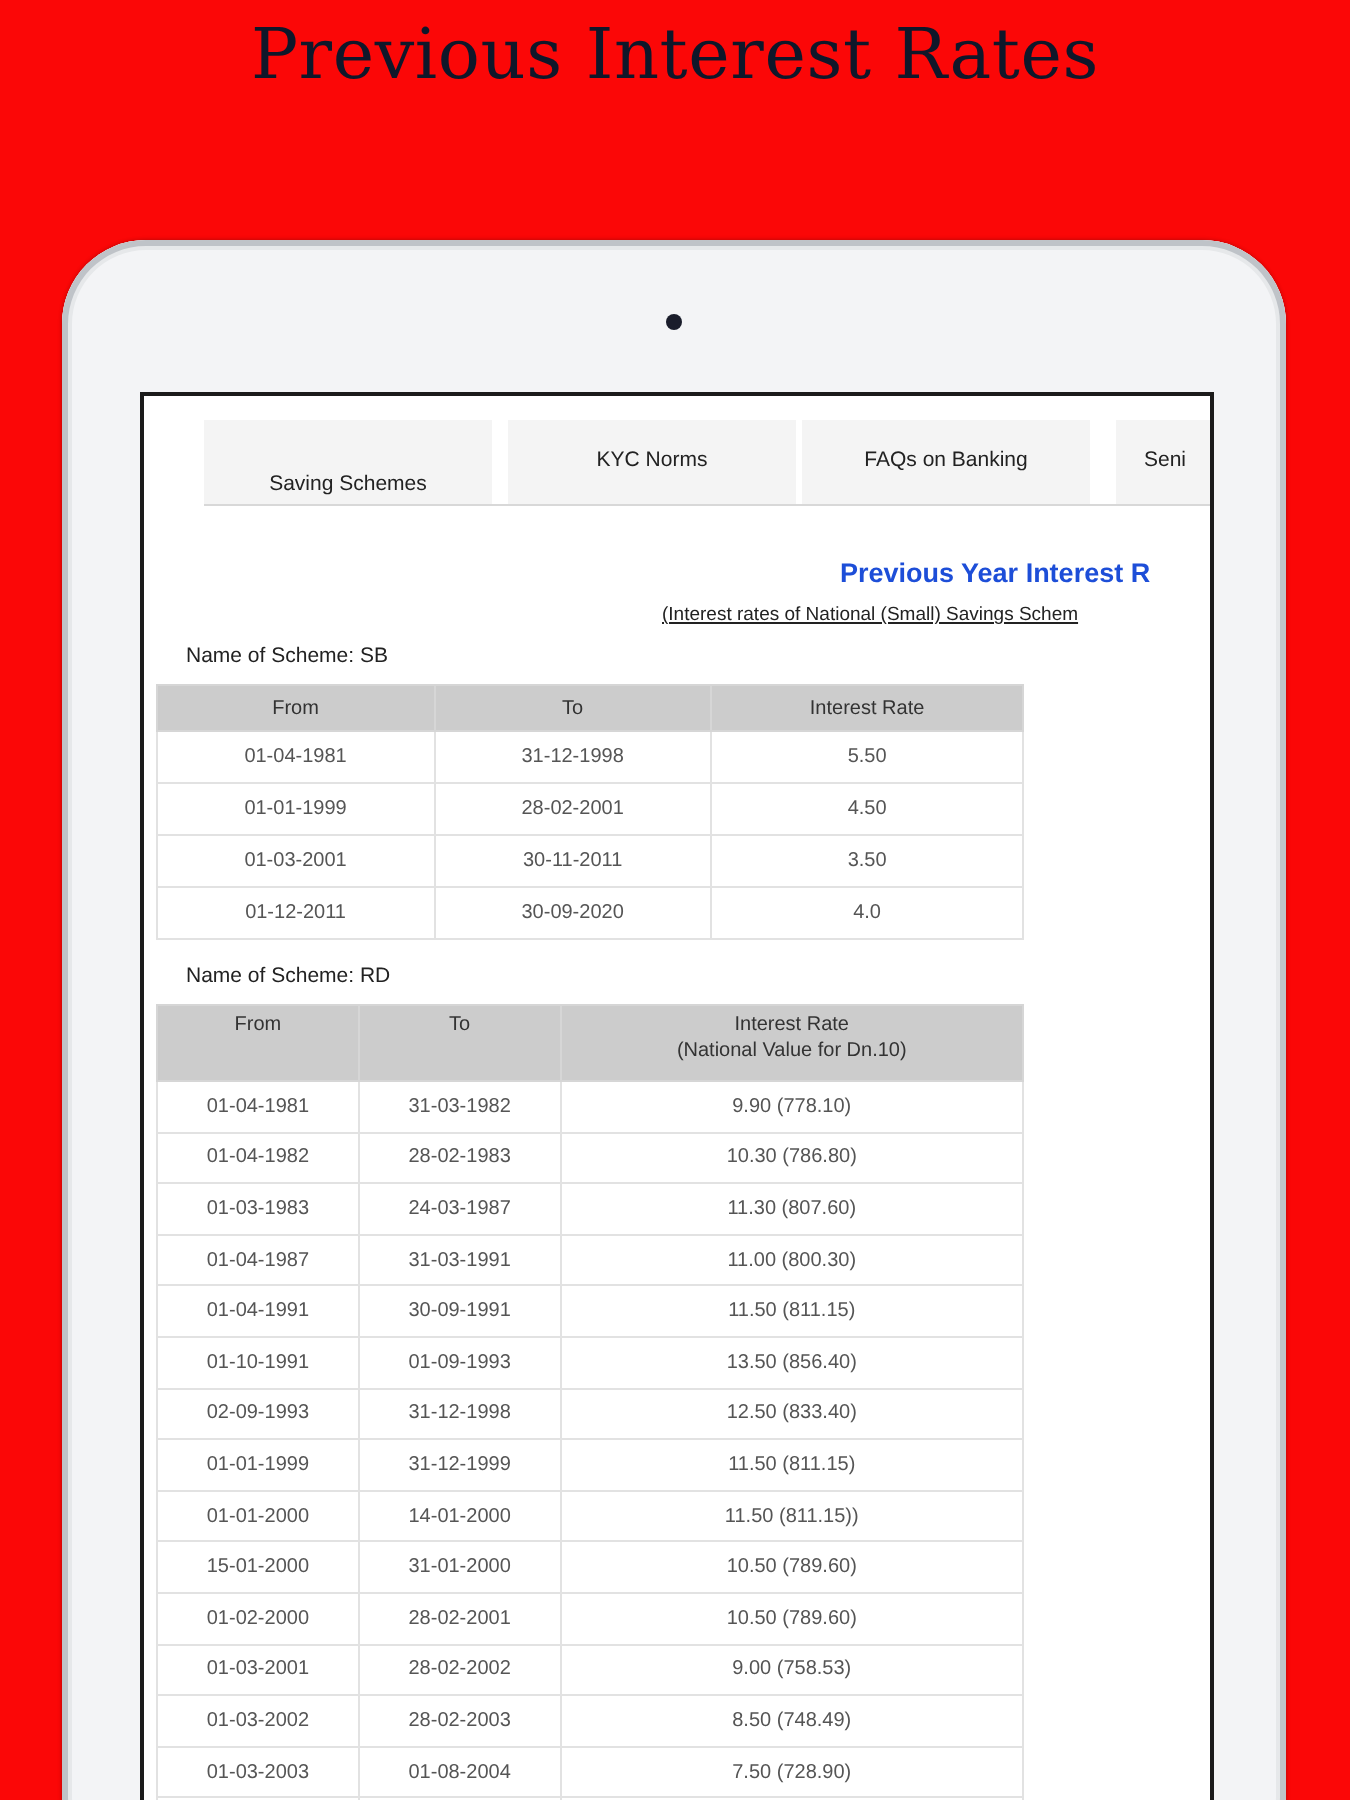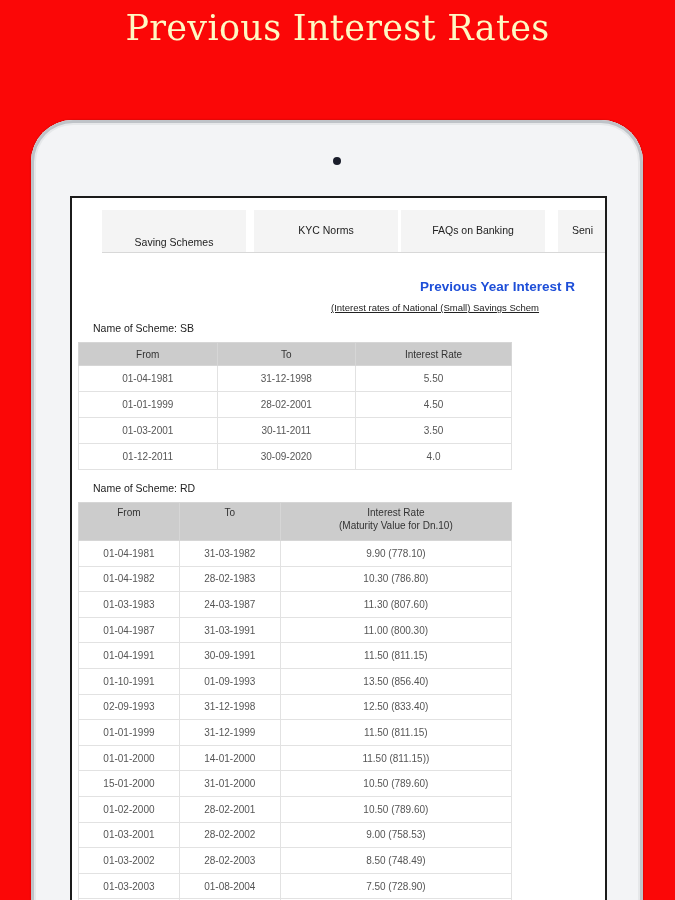--- a/index.html
+++ b/index.html
@@ -3,21 +3,21 @@
 <meta charset="utf-8">
 <style>
   html, body { margin: 0; padding: 0; }
   body {
     width: 675px; height: 900px; overflow: hidden; position: relative;
     background: #fb0707;
     font-family: "Liberation Sans", sans-serif;
   }
   .banner-title {
     position: absolute; left: 0; right: 0; top: 8px;
-    text-align: center; color: #fef9c3;
+    text-align: center; color: #0f172a;
     font-family: "DejaVu Serif", serif;
     font-size: 35px; letter-spacing: 0.3px;
   }
   .tablet {
     position: absolute; left: 31px; top: 120px; width: 612px; height: 820px;
     background: #f3f4f6;
     border-radius: 42px;
     box-shadow: inset 0 0 0 3px #bfc3c8, inset 0 0 0 5px #e6e8ea, 0 0 2px rgba(0,0,0,0.3);
   }
   .camera {
@@ -147,21 +147,21 @@
           <col style="width:23.3%">
           <col style="width:23.3%">
           <col style="width:53.4%">
         </colgroup>
       <thead>
         <tr>
           <th>From</th>
           <th>To</th>
           <th>
             <div>Interest Rate</div>
-            <div>(Maturity Value for Dn.10)</div>
+            <div>(National Value for Dn.10)</div>
           </th>
         </tr>
       </thead>
       <tbody id="rd-body">
           <tr>
             <td>01-04-1981</td>
             <td>31-03-1982</td>
             <td>9.90 (778.10)</td>
           </tr>
           <tr>

